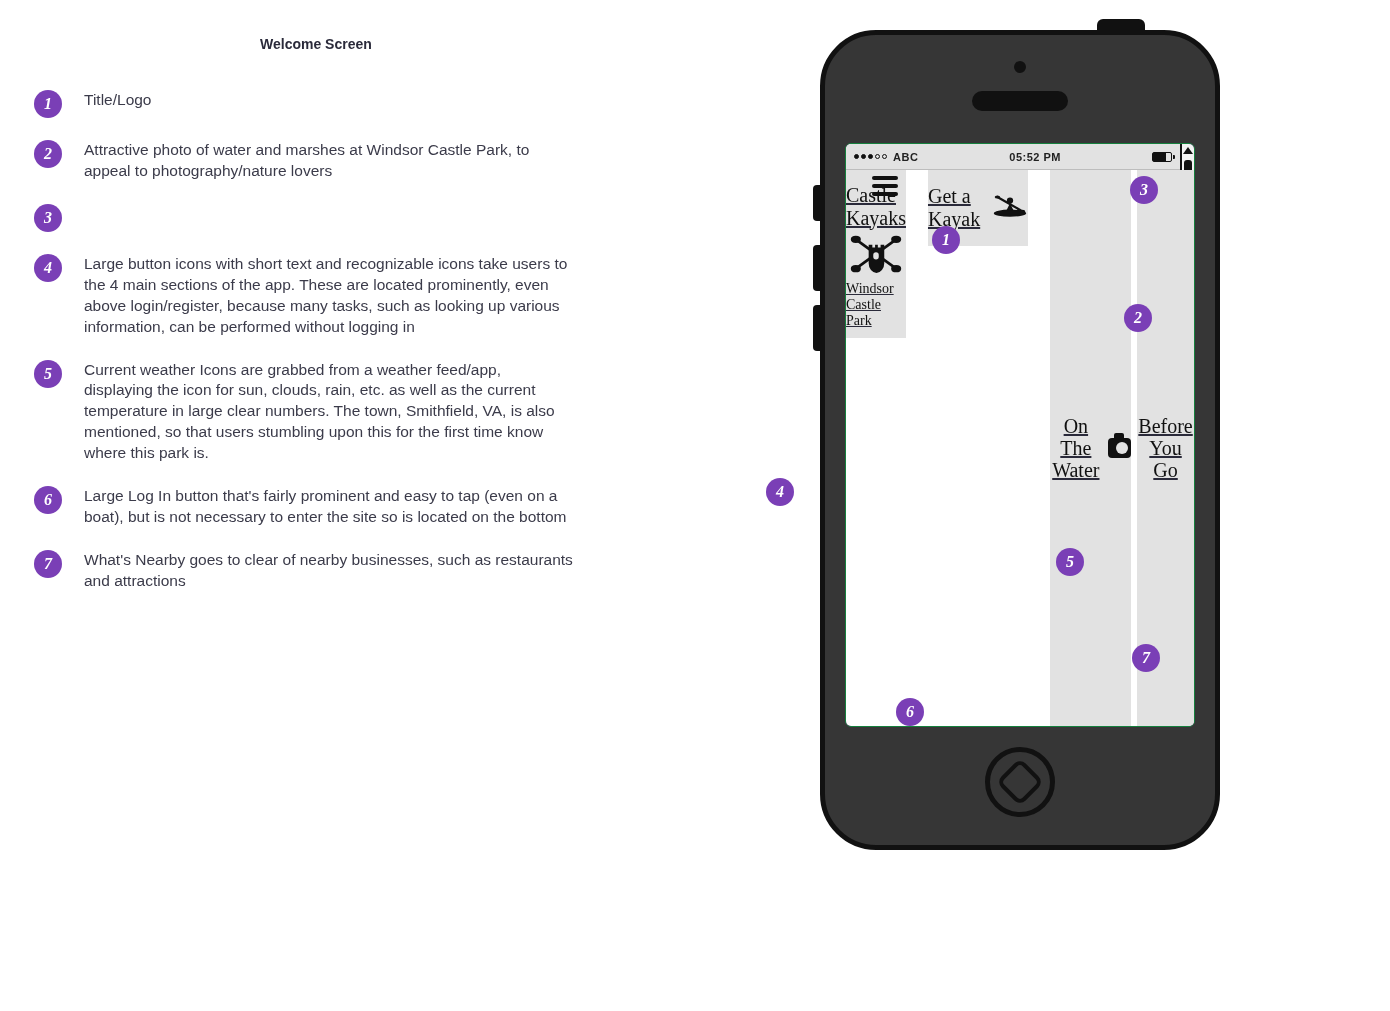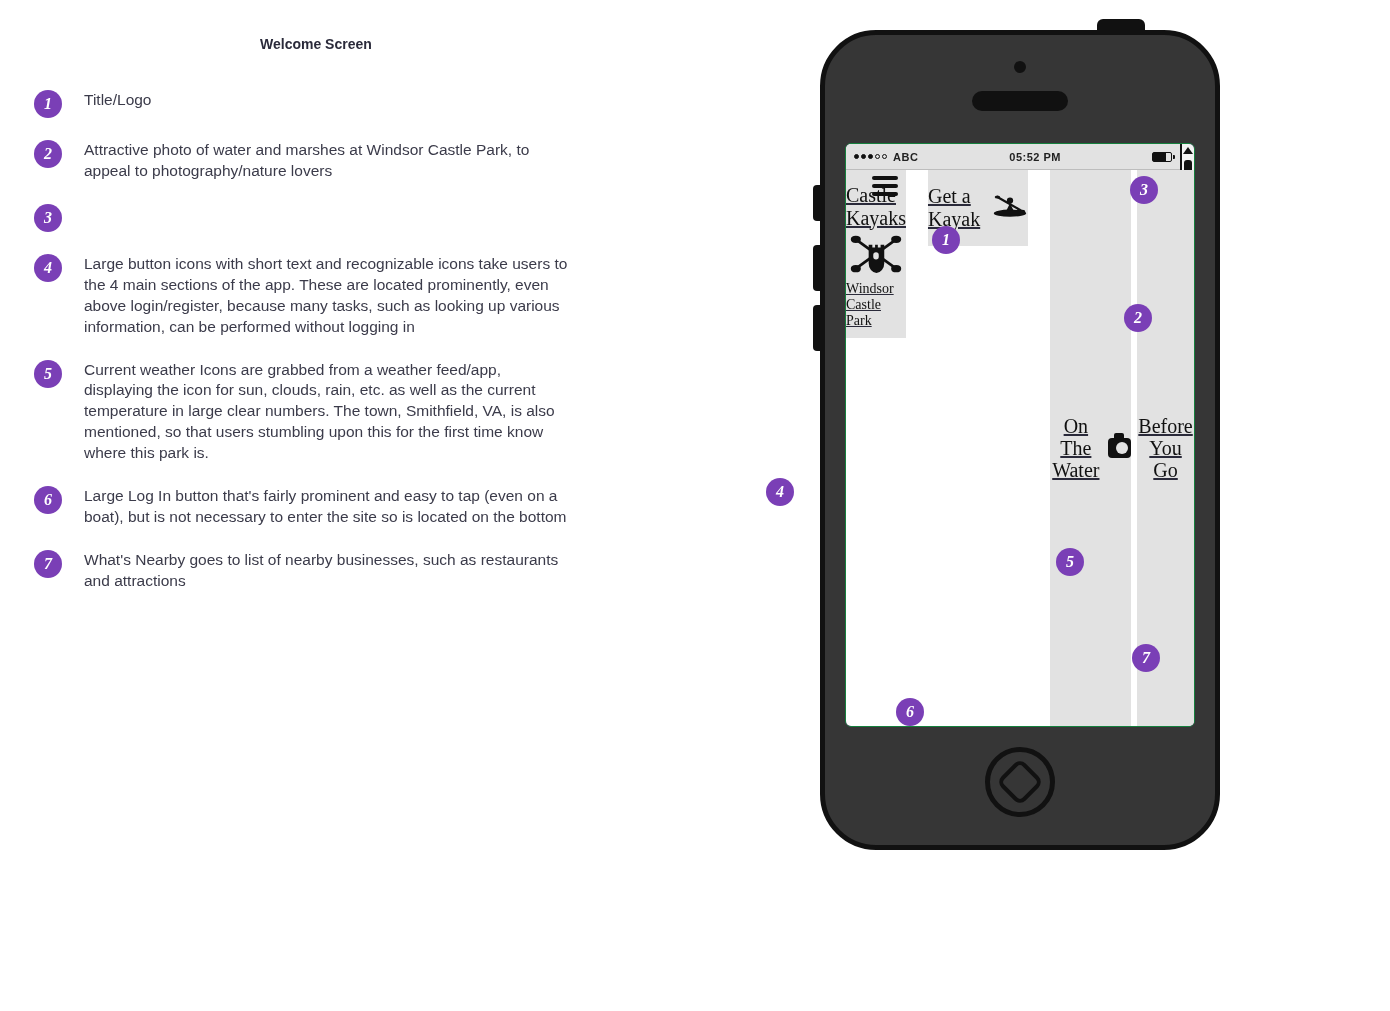--- a/index.html
+++ b/index.html
@@ -335,21 +335,21 @@
   <div class="note-row">
     <div class="bullet">5</div>
     <div class="note-text">Current weather Icons are grabbed from a weather feed/app, displaying the icon for sun, clouds, rain, etc. as well as the current temperature in large clear numbers. The town, Smithfield, VA, is also mentioned, so that users stumbling upon this for the first time know where this park is.</div>
   </div>
   <div class="note-row">
     <div class="bullet">6</div>
     <div class="note-text">Large Log In button that's fairly prominent and easy to tap (even on a boat), but is not necessary to enter the site so is located on the bottom</div>
   </div>
   <div class="note-row">
     <div class="bullet">7</div>
-    <div class="note-text">What's Nearby goes to list of nearby businesses, such as restaurants and attractions</div>
+    <div class="note-text">What's Nearby goes to clear of nearby businesses, such as restaurants and attractions</div>
   </div>
 </div>
 
 <div class="callout" style="left:766px; top:478px;">4</div>
 
 <div class="phone">
   <div class="power-nub"></div>
   <div class="vol-nub a"></div>
   <div class="vol-nub b"></div>
   <div class="vol-nub c"></div>

